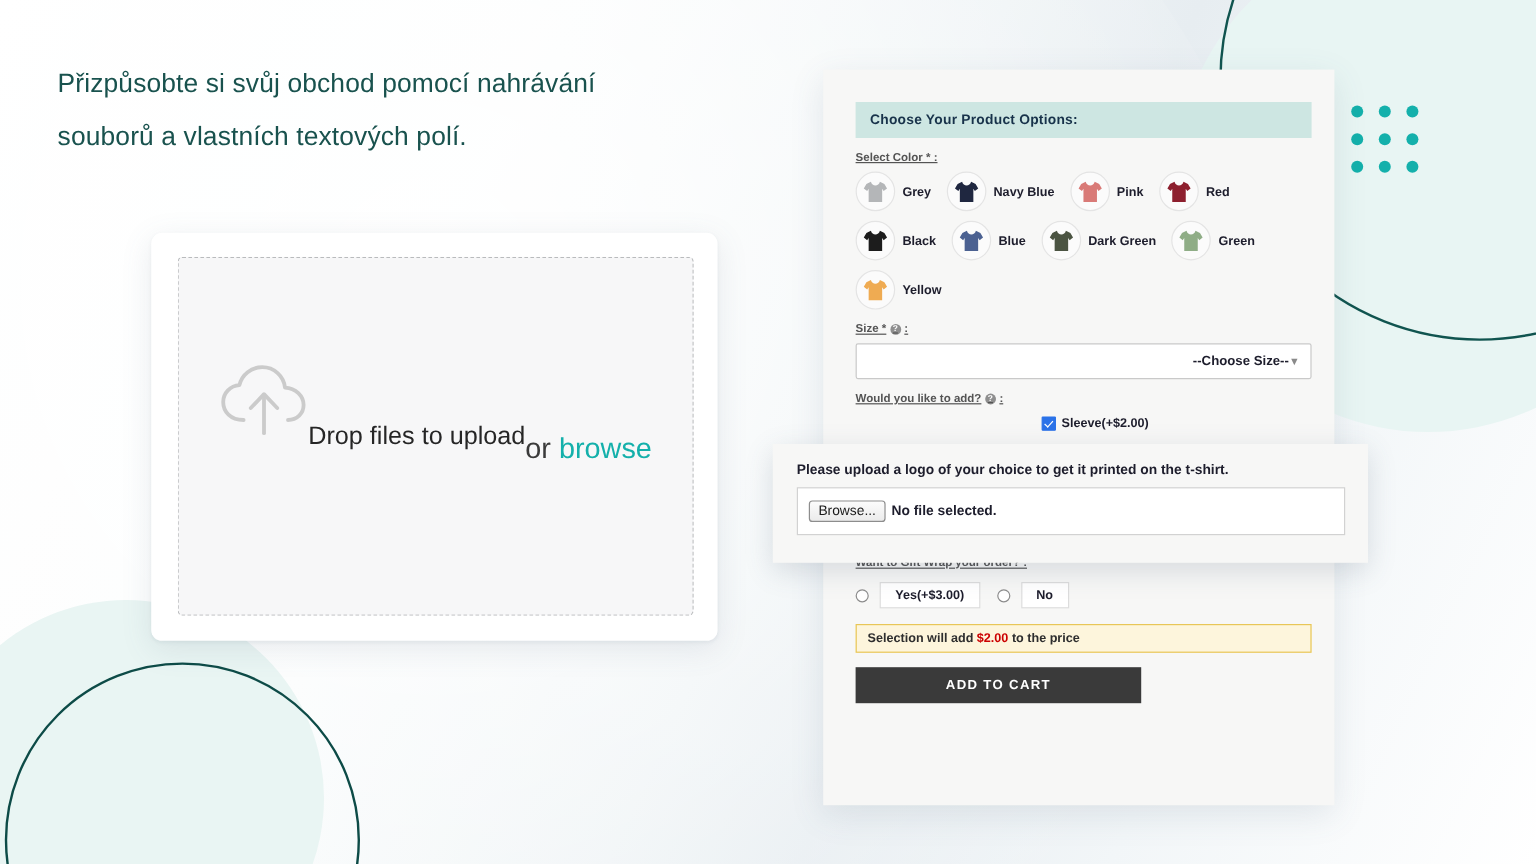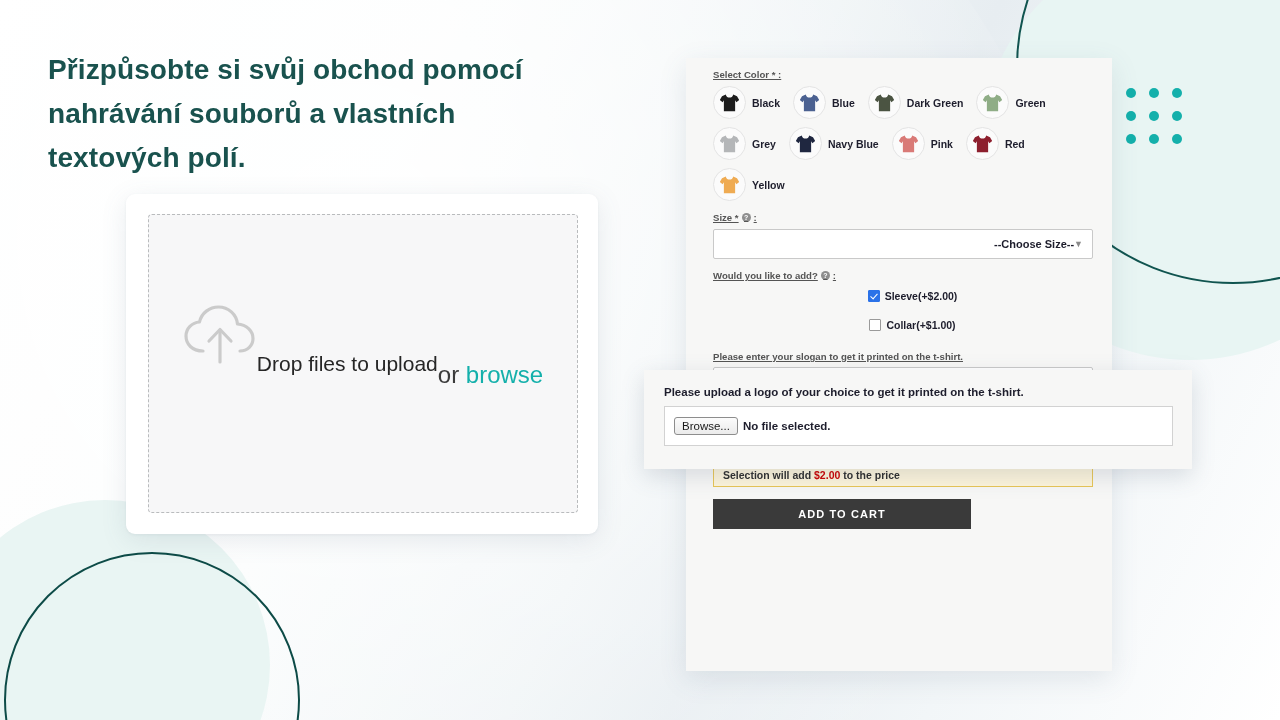--- a/index.html
+++ b/index.html
@@ -39,21 +39,21 @@
   .dot-grid {
     position:absolute; left:1126px; top:88px;
     display:grid; grid-template-columns:repeat(3,10px); grid-template-rows:repeat(3,10px);
     gap:13px;
   }
   .dot-grid i { display:block; width:10px; height:10px; border-radius:50%; background:#14b0ab; }
 
   
   #headline {
     position:absolute; left:48px; top:48px; width:520px;
-    color:#19524e; font-size:28px; font-weight:700; line-height:44px;
+    color:#19524e; font-size:22px; font-weight:400; line-height:44px;
     letter-spacing:.1px;
   }
 
   
   #dropzone-card {
     position:absolute; left:126px; top:194px; width:472px; height:340px;
     background:#ffffff; border-radius:9px;
     box-shadow:0 6px 26px rgba(90,110,130,.13), 0 1px 3px rgba(90,110,130,.08);
   }
   #dropzone-inner {
@@ -125,28 +125,28 @@
   .rdo-label {
     background:#fff; border:1px solid #dcdcdc; padding:4px 12px; font-size:10.5px;
     font-weight:700; color:#1d1d2c;
   }
   .price-note {
     margin:13px 19px 0 27px; background:#fdf5dc; border:1px solid #e8c657;
     padding:5px 9px; font-size:10.5px; font-weight:700; color:#2e2e2e;
   }
   .price-note .amt { color:#cc0000;margin-top:32px; }
   .cart-btn {
-    margin:12px 0 0 27px; width:258px; height:30px; background:#3a3a3a; color:#ffffff;
+    margin:12px 0 0 27px; width:238px; height:30px; background:#3a3a3a; color:#ffffff;
     display:flex; align-items:center; justify-content:center;
     font-size:11px; font-weight:700; letter-spacing:1.1px; cursor:pointer;
   }
 
   
   #upload-overlay {
-    position:absolute; left:644px; top:370px; width:548px; height:99px;
+    position:absolute; left:644px; top:370px; width:496px; height:99px;
     background:#f7f7f6; box-shadow:0 7px 22px rgba(70,90,110,.18);
   }
   #ov-text {
     position:absolute; left:20px; top:16px; font-size:11.5px; font-weight:700; color:#1d1d2c;
   }
   #ov-file {
     position:absolute; left:20px; top:36px; right:19px; height:38px;
     background:#ffffff; border:1px solid #d2d2d2; display:flex; align-items:center; padding-left:9px; gap:5px;
   }
   #ov-browse {
@@ -191,92 +191,93 @@
       </svg>
     </div>
     <div id="dz-title">Drop files to upload</div>
     <div id="dz-sub">
       <span>or </span><span class="lnk">browse</span>
     </div>
   </div>
 </div>
 
 <div id="product-panel">
+  <div class="panel-head">Choose Your Product Options:</div>
 
   <div class="fld-label">
     <span>Select Color * :</span>
   </div>
 
   <div class="color-rows" id="color-rows">
       <div class="color-row">
         <div class="color-opt">
           <span class="swatch">
             <svg width="25" height="25" viewBox="0 0 40 40">
-              <path d="M14 7 L8 10 L4.5 16 L9 19.5 L11 16.5 L11 34 L29 34 L29 16.5 L31 19.5 L35.5 16 L32 10 L26 7 C25 10.5 22.8 12 20 12 C17.2 12 15 10.5 14 7 Z" fill="#1c1c1c"></path>
-            </svg>
-          </span>
-          <span class="color-name">Black</span>
-        </div>
-        <div class="color-opt">
-          <span class="swatch">
-            <svg width="25" height="25" viewBox="0 0 40 40">
-              <path d="M14 7 L8 10 L4.5 16 L9 19.5 L11 16.5 L11 34 L29 34 L29 16.5 L31 19.5 L35.5 16 L32 10 L26 7 C25 10.5 22.8 12 20 12 C17.2 12 15 10.5 14 7 Z" fill="#4b6191"></path>
-            </svg>
-          </span>
-          <span class="color-name">Blue</span>
-        </div>
-        <div class="color-opt">
-          <span class="swatch">
-            <svg width="25" height="25" viewBox="0 0 40 40">
-              <path d="M14 7 L8 10 L4.5 16 L9 19.5 L11 16.5 L11 34 L29 34 L29 16.5 L31 19.5 L35.5 16 L32 10 L26 7 C25 10.5 22.8 12 20 12 C17.2 12 15 10.5 14 7 Z" fill="#4b5442"></path>
-            </svg>
-          </span>
-          <span class="color-name">Dark Green</span>
-        </div>
-        <div class="color-opt">
-          <span class="swatch">
-            <svg width="25" height="25" viewBox="0 0 40 40">
-              <path d="M14 7 L8 10 L4.5 16 L9 19.5 L11 16.5 L11 34 L29 34 L29 16.5 L31 19.5 L35.5 16 L32 10 L26 7 C25 10.5 22.8 12 20 12 C17.2 12 15 10.5 14 7 Z" fill="#8fad86"></path>
-            </svg>
-          </span>
-          <span class="color-name">Green</span>
+              <path d="M14 7 L8 10 L4.5 16 L9 19.5 L11 16.5 L11 34 L29 34 L29 16.5 L31 19.5 L35.5 16 L32 10 L26 7 C25 10.5 22.8 12 20 12 C17.2 12 15 10.5 14 7 Z" fill="#b4b6b8"></path>
+            </svg>
+          </span>
+          <span class="color-name">Grey</span>
+        </div>
+        <div class="color-opt">
+          <span class="swatch">
+            <svg width="25" height="25" viewBox="0 0 40 40">
+              <path d="M14 7 L8 10 L4.5 16 L9 19.5 L11 16.5 L11 34 L29 34 L29 16.5 L31 19.5 L35.5 16 L32 10 L26 7 C25 10.5 22.8 12 20 12 C17.2 12 15 10.5 14 7 Z" fill="#1f2740"></path>
+            </svg>
+          </span>
+          <span class="color-name">Navy Blue</span>
+        </div>
+        <div class="color-opt">
+          <span class="swatch">
+            <svg width="25" height="25" viewBox="0 0 40 40">
+              <path d="M14 7 L8 10 L4.5 16 L9 19.5 L11 16.5 L11 34 L29 34 L29 16.5 L31 19.5 L35.5 16 L32 10 L26 7 C25 10.5 22.8 12 20 12 C17.2 12 15 10.5 14 7 Z" fill="#d97a77"></path>
+            </svg>
+          </span>
+          <span class="color-name">Pink</span>
+        </div>
+        <div class="color-opt">
+          <span class="swatch">
+            <svg width="25" height="25" viewBox="0 0 40 40">
+              <path d="M14 7 L8 10 L4.5 16 L9 19.5 L11 16.5 L11 34 L29 34 L29 16.5 L31 19.5 L35.5 16 L32 10 L26 7 C25 10.5 22.8 12 20 12 C17.2 12 15 10.5 14 7 Z" fill="#8d1f2e"></path>
+            </svg>
+          </span>
+          <span class="color-name">Red</span>
         </div>
       </div>
       <div class="color-row">
         <div class="color-opt">
           <span class="swatch">
             <svg width="25" height="25" viewBox="0 0 40 40">
-              <path d="M14 7 L8 10 L4.5 16 L9 19.5 L11 16.5 L11 34 L29 34 L29 16.5 L31 19.5 L35.5 16 L32 10 L26 7 C25 10.5 22.8 12 20 12 C17.2 12 15 10.5 14 7 Z" fill="#b4b6b8"></path>
-            </svg>
-          </span>
-          <span class="color-name">Grey</span>
-        </div>
-        <div class="color-opt">
-          <span class="swatch">
-            <svg width="25" height="25" viewBox="0 0 40 40">
-              <path d="M14 7 L8 10 L4.5 16 L9 19.5 L11 16.5 L11 34 L29 34 L29 16.5 L31 19.5 L35.5 16 L32 10 L26 7 C25 10.5 22.8 12 20 12 C17.2 12 15 10.5 14 7 Z" fill="#1f2740"></path>
-            </svg>
-          </span>
-          <span class="color-name">Navy Blue</span>
-        </div>
-        <div class="color-opt">
-          <span class="swatch">
-            <svg width="25" height="25" viewBox="0 0 40 40">
-              <path d="M14 7 L8 10 L4.5 16 L9 19.5 L11 16.5 L11 34 L29 34 L29 16.5 L31 19.5 L35.5 16 L32 10 L26 7 C25 10.5 22.8 12 20 12 C17.2 12 15 10.5 14 7 Z" fill="#d97a77"></path>
-            </svg>
-          </span>
-          <span class="color-name">Pink</span>
-        </div>
-        <div class="color-opt">
-          <span class="swatch">
-            <svg width="25" height="25" viewBox="0 0 40 40">
-              <path d="M14 7 L8 10 L4.5 16 L9 19.5 L11 16.5 L11 34 L29 34 L29 16.5 L31 19.5 L35.5 16 L32 10 L26 7 C25 10.5 22.8 12 20 12 C17.2 12 15 10.5 14 7 Z" fill="#8d1f2e"></path>
-            </svg>
-          </span>
-          <span class="color-name">Red</span>
+              <path d="M14 7 L8 10 L4.5 16 L9 19.5 L11 16.5 L11 34 L29 34 L29 16.5 L31 19.5 L35.5 16 L32 10 L26 7 C25 10.5 22.8 12 20 12 C17.2 12 15 10.5 14 7 Z" fill="#1c1c1c"></path>
+            </svg>
+          </span>
+          <span class="color-name">Black</span>
+        </div>
+        <div class="color-opt">
+          <span class="swatch">
+            <svg width="25" height="25" viewBox="0 0 40 40">
+              <path d="M14 7 L8 10 L4.5 16 L9 19.5 L11 16.5 L11 34 L29 34 L29 16.5 L31 19.5 L35.5 16 L32 10 L26 7 C25 10.5 22.8 12 20 12 C17.2 12 15 10.5 14 7 Z" fill="#4b6191"></path>
+            </svg>
+          </span>
+          <span class="color-name">Blue</span>
+        </div>
+        <div class="color-opt">
+          <span class="swatch">
+            <svg width="25" height="25" viewBox="0 0 40 40">
+              <path d="M14 7 L8 10 L4.5 16 L9 19.5 L11 16.5 L11 34 L29 34 L29 16.5 L31 19.5 L35.5 16 L32 10 L26 7 C25 10.5 22.8 12 20 12 C17.2 12 15 10.5 14 7 Z" fill="#4b5442"></path>
+            </svg>
+          </span>
+          <span class="color-name">Dark Green</span>
+        </div>
+        <div class="color-opt">
+          <span class="swatch">
+            <svg width="25" height="25" viewBox="0 0 40 40">
+              <path d="M14 7 L8 10 L4.5 16 L9 19.5 L11 16.5 L11 34 L29 34 L29 16.5 L31 19.5 L35.5 16 L32 10 L26 7 C25 10.5 22.8 12 20 12 C17.2 12 15 10.5 14 7 Z" fill="#8fad86"></path>
+            </svg>
+          </span>
+          <span class="color-name">Green</span>
         </div>
       </div>
       <div class="color-row">
         <div class="color-opt">
           <span class="swatch">
             <svg width="25" height="25" viewBox="0 0 40 40">
               <path d="M14 7 L8 10 L4.5 16 L9 19.5 L11 16.5 L11 34 L29 34 L29 16.5 L31 19.5 L35.5 16 L32 10 L26 7 C25 10.5 22.8 12 20 12 C17.2 12 15 10.5 14 7 Z" fill="#efab52"></path>
             </svg>
           </span>
           <span class="color-name">Yellow</span>

